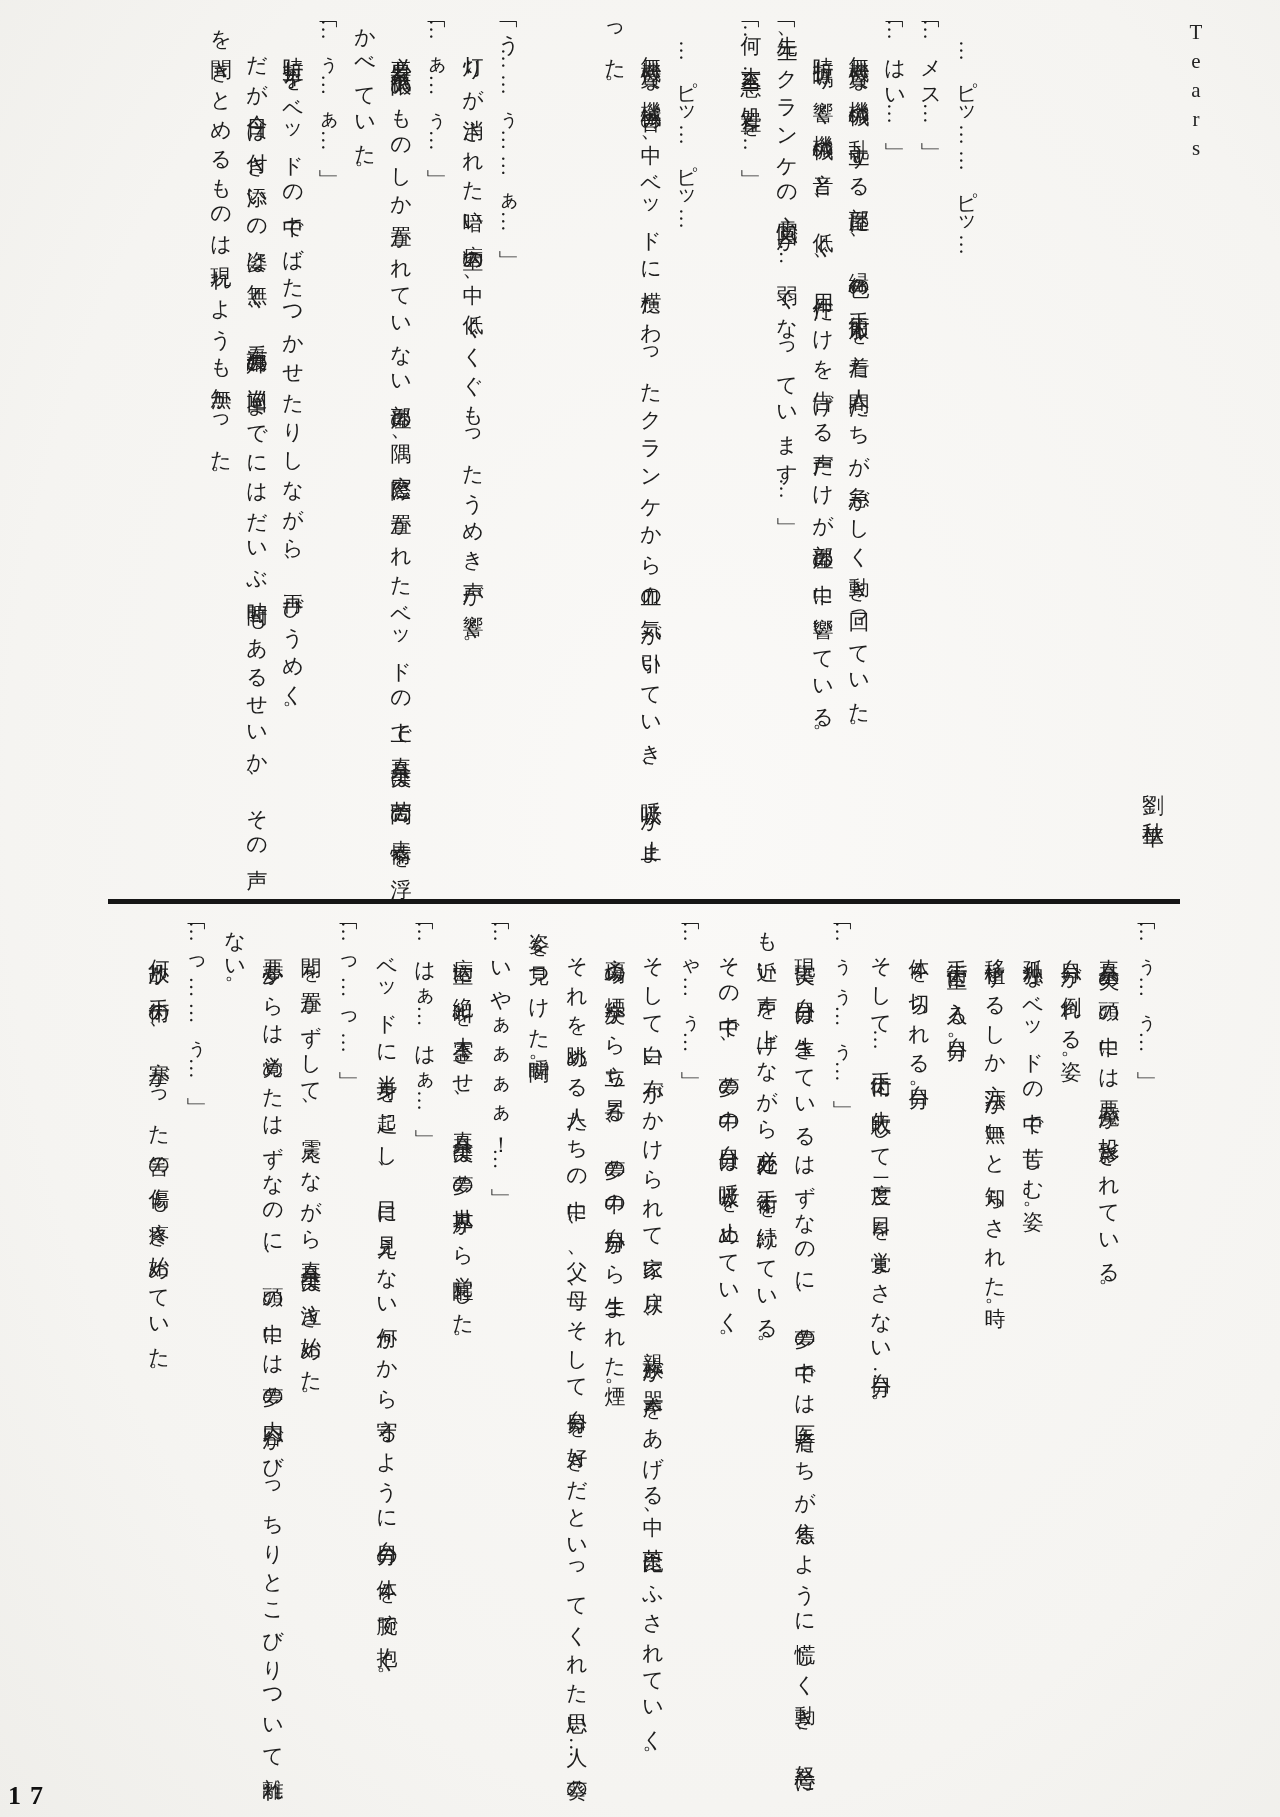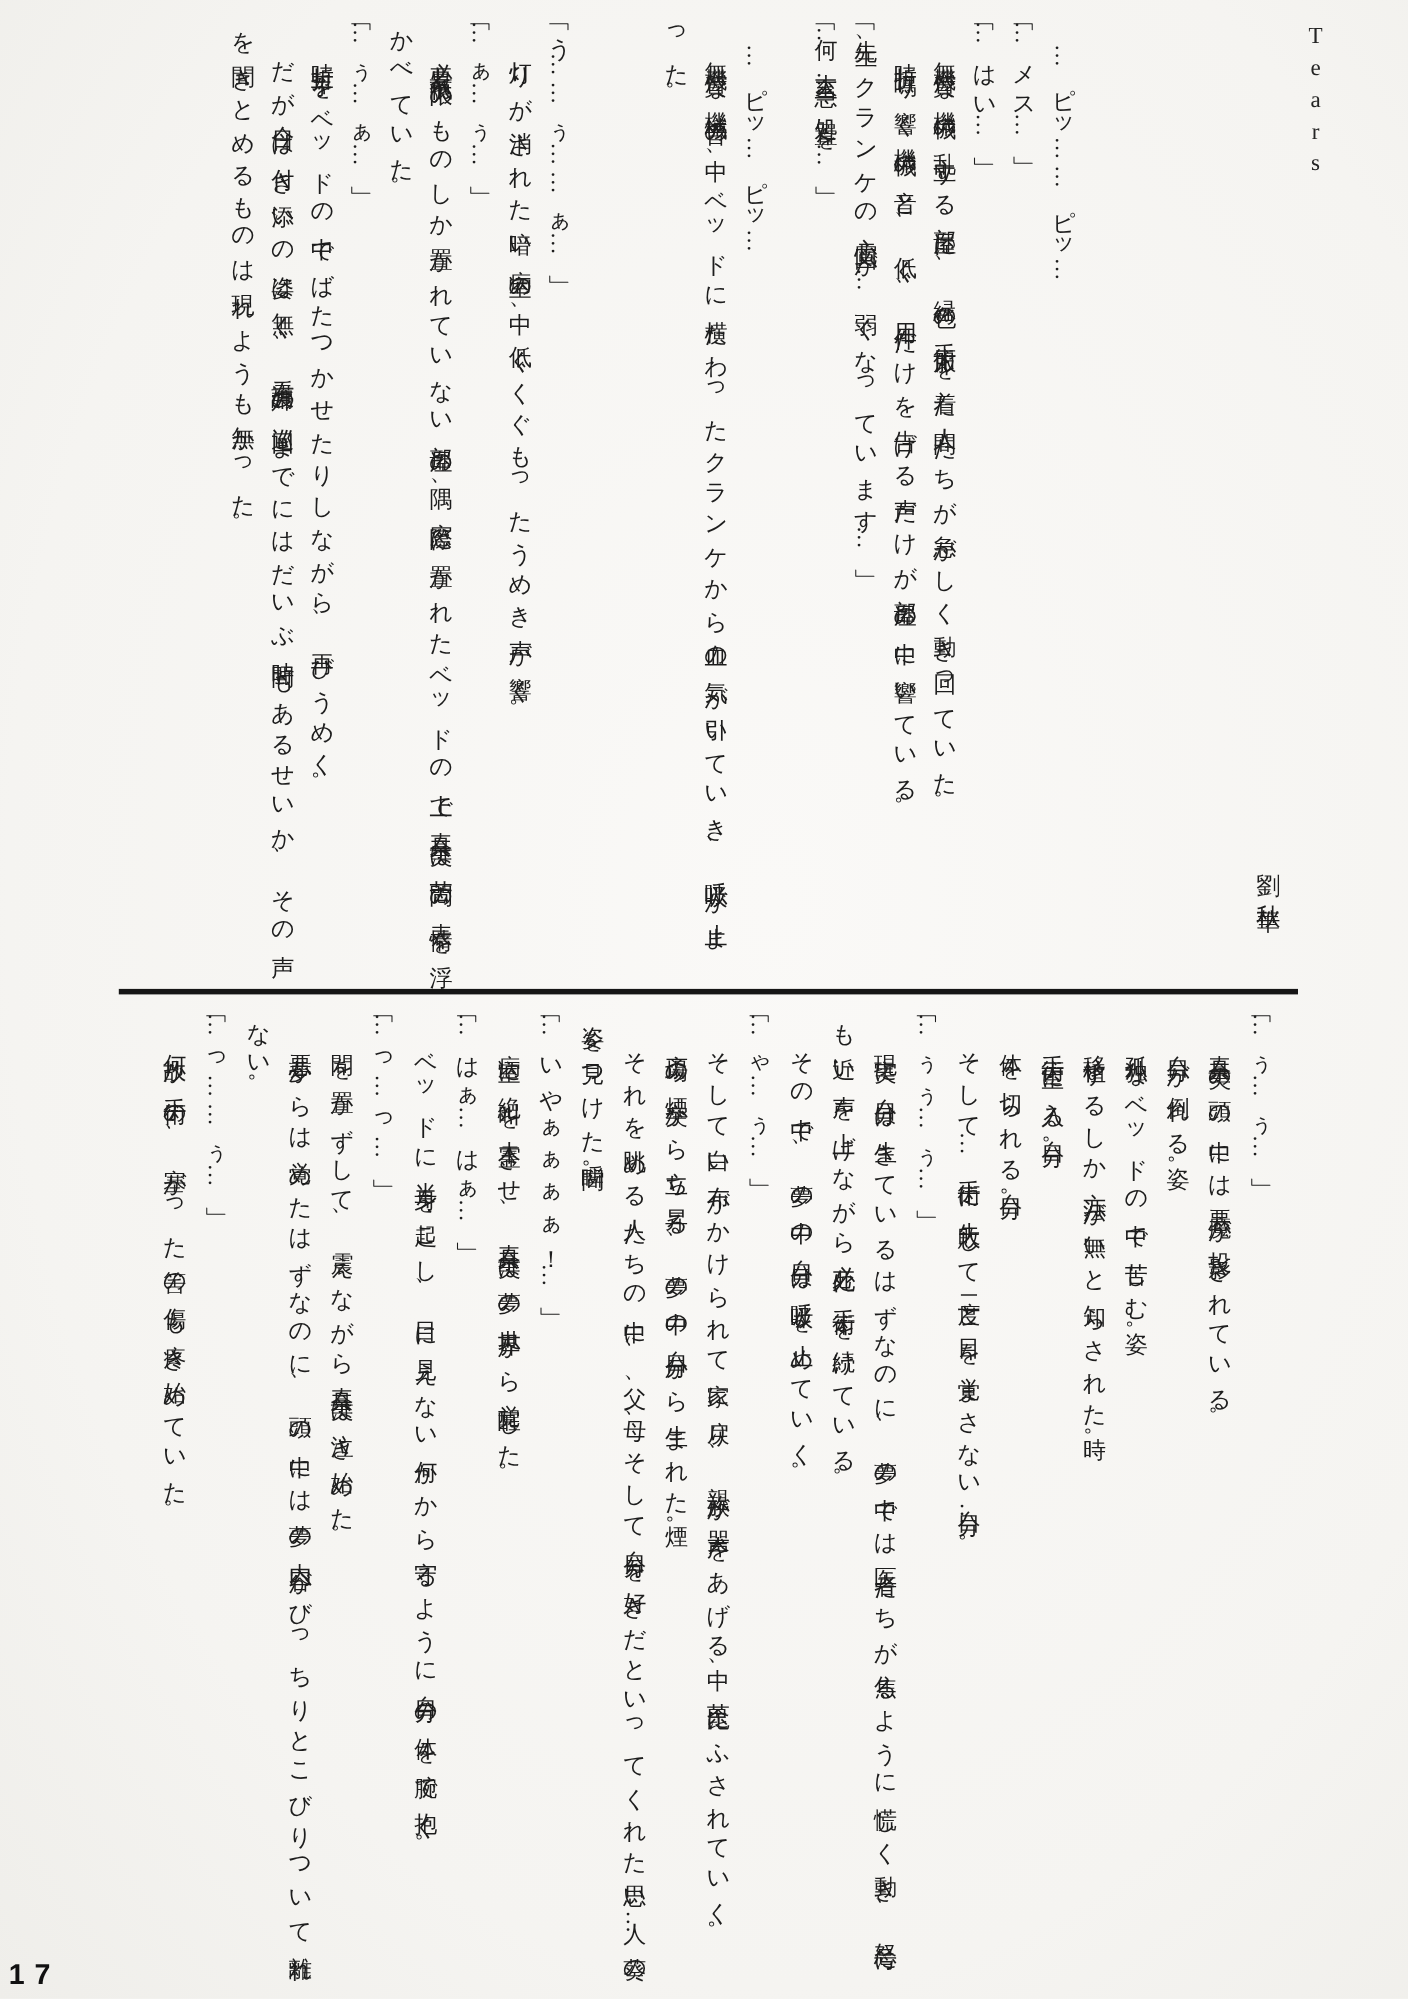--- a/index.html
+++ b/index.html
@@ -61,21 +61,21 @@
   }
   .divider {
     position: absolute;
     top: 899px; left: 108px;
     width: 1072px; height: 5px;
     background: #161616;
   }
   .page-number {
     position: absolute;
     left: 8px; bottom: 6px;
-    font-family: Liberation Sans, sans-serif;
+    font-family: Liberation Serif, serif;
     font-weight: bold;
     font-size: 26px;
     letter-spacing: 9px;
     color: #111;
   }
 </style>
 </head>
 <body>
 
 <div class="page">

